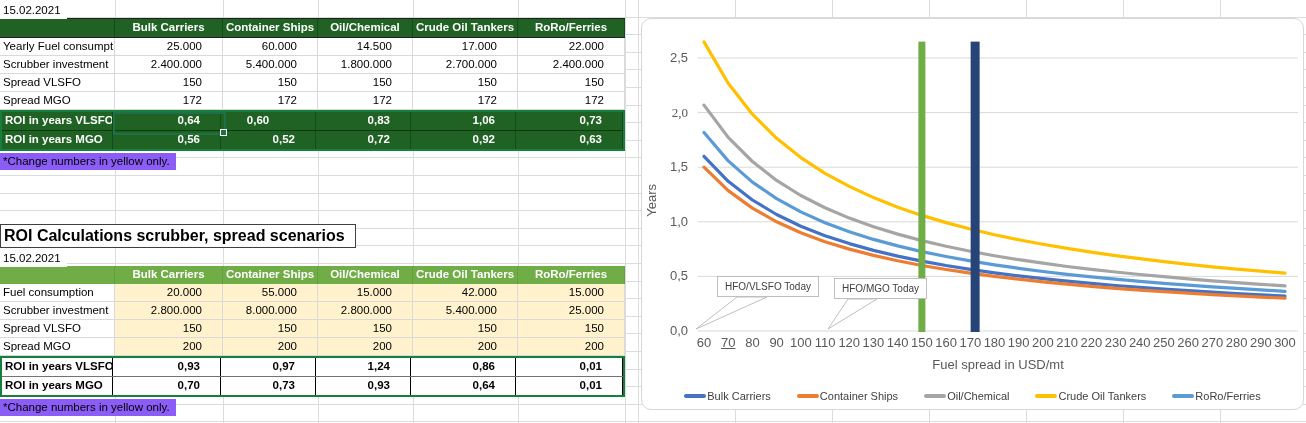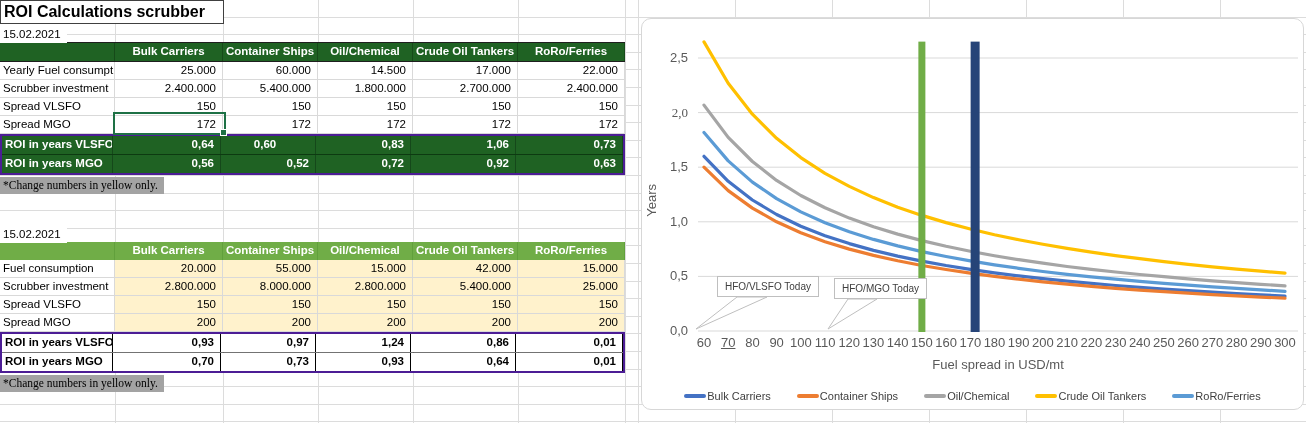--- a/index.html
+++ b/index.html
@@ -23,35 +23,35 @@
   
   .xltable{position:absolute;left:0;width:625px;}
   .rowline{position:relative;}
   .title-row{height:24px;}
   .title-box{display:inline-block;box-sizing:border-box;height:24px;background:#fff;
              border:1px solid #404040;padding:0 8px 0 3px;}
   .sheet-title{font-size:16px;font-weight:bold;color:#000;line-height:22px;white-space:nowrap;}
   .date-row{height:18px;}
   .date-box{display:inline-block;background:#fff;padding:0 6px 0 3px;font-size:11.5px;line-height:17px;color:#000;}
   .note-row{height:18px;}
-  .note-box{display:inline-block;background:#a3a3a3;padding:0 6px 0 3px;font-size:11.5px;line-height:17px;color:#000;font-family:Liberation Serif, serif;}
+  .note-box{display:inline-block;background:#8b5cf6;padding:0 6px 0 3px;font-size:11.5px;line-height:17px;color:#000;}
 
   .tr{display:flex;}
   .cell{box-sizing:border-box;height:18px;line-height:17px;font-size:11.5px;background:#fff;
         border-right:1px solid #d9d9d9;border-bottom:1px solid #d9d9d9;
         white-space:nowrap;overflow:hidden;color:#000;}
   .lab{padding-left:3px;}
-  .num{text-align:right;padding-right:6px;}
+  .num{text-align:right;padding-right:20px;}
   .hdr{font-weight:bold;color:#fff;text-align:center;border-bottom:none;}
   .hdr-row-dark .hdr{background:#1F6223;border-right:1px solid #164a19;}
   .hdr-row-dark{border-top:1px solid #1f1f1f;border-bottom:1px solid #1f1f1f;}
   .hdr-row-light .hdr{background:#70AD47;border-right:1px solid #61a03c;}
   .yellowbg{background:#FFF2CC;}
 
-  .roi-wrap{box-sizing:border-box;border:2px solid #4c1d95;width:625px;}
+  .roi-wrap{box-sizing:border-box;border:2px solid #15803d;width:625px;}
   .roi-sep{border-bottom:1px solid rgba(0,0,0,0.55);}
   .roiD .cell{background:#1F6223;color:#fff;font-weight:bold;border-right:1px solid #15481a;border-bottom:none;}
   .roiD.roi-sep{border-bottom:1px solid #0d3a11;}
   .roiL .cell{background:#fff;color:#000;font-weight:bold;border-right:1px solid #000;border-bottom:none;}
 
   .sel-outline{position:absolute;border:2px solid #1E7145;background:transparent;z-index:5;}
   .sel-handle{position:absolute;right:-3px;bottom:-3px;width:5px;height:5px;background:#1E7145;border:1px solid #fff;}
 
   
   .chart-card{position:absolute;left:641px;top:18px;width:663px;height:392px;background:#fff;
@@ -70,21 +70,20 @@
 </style>
 </head>
 <body>
 
 <div id="canvas">
   <div class="bg-rows"></div>
   <div class="bg-cols-left"></div>
   <div class="bg-cols-right"></div>
 
   <div id="t1" class="xltable" style="top:0">
-      <div class="rowline title-row"><div class="title-box" style="width: 224px;"><span class="sheet-title">ROI Calculations scrubber</span></div></div>
       <div class="rowline date-row"><span class="date-box">15.02.2021</span></div>
       <div class="tr hdr-row-dark">
         <div class="cell hdr" style="width: 115px;"></div>
         <div class="cell hdr" style="width: 108px;">Bulk Carriers</div>
         <div class="cell hdr" style="width: 95px;">Container Ships</div>
         <div class="cell hdr" style="width: 95px;">Oil/Chemical</div>
         <div class="cell hdr" style="width: 105px;">Crude Oil Tankers</div>
         <div class="cell hdr" style="width: 107px;">RoRo/Ferries</div>
       </div>
       <div class="tr">
@@ -136,20 +135,21 @@
           <div class="cell num" style="width: 105px;">0,92</div>
           <div class="cell num" style="width: 107px;">0,63</div>
         </div>
       </div>
       <div class="rowline note-row"><span class="note-box">*Change numbers in yellow only.</span></div>
       <div class="sel-outline" style="left: 113px; top: 112px; width: 109px; height: 19px;">
         <div class="sel-handle"></div>
       </div>
     </div>
   <div id="t2" class="xltable" style="top:224px">
+      <div class="rowline title-row"><div class="title-box" style="width: 356px;"><span class="sheet-title">ROI Calculations scrubber, spread scenarios</span></div></div>
       <div class="rowline date-row"><span class="date-box">15.02.2021</span></div>
       <div class="tr hdr-row-light">
         <div class="cell hdr" style="width: 115px;"></div>
         <div class="cell hdr" style="width: 108px;">Bulk Carriers</div>
         <div class="cell hdr" style="width: 95px;">Container Ships</div>
         <div class="cell hdr" style="width: 95px;">Oil/Chemical</div>
         <div class="cell hdr" style="width: 105px;">Crude Oil Tankers</div>
         <div class="cell hdr" style="width: 107px;">RoRo/Ferries</div>
       </div>
       <div class="tr">

